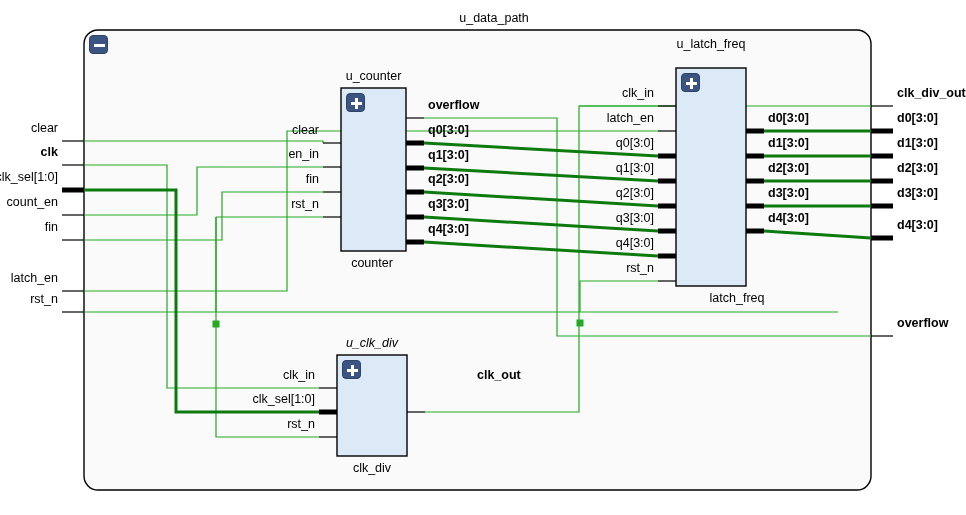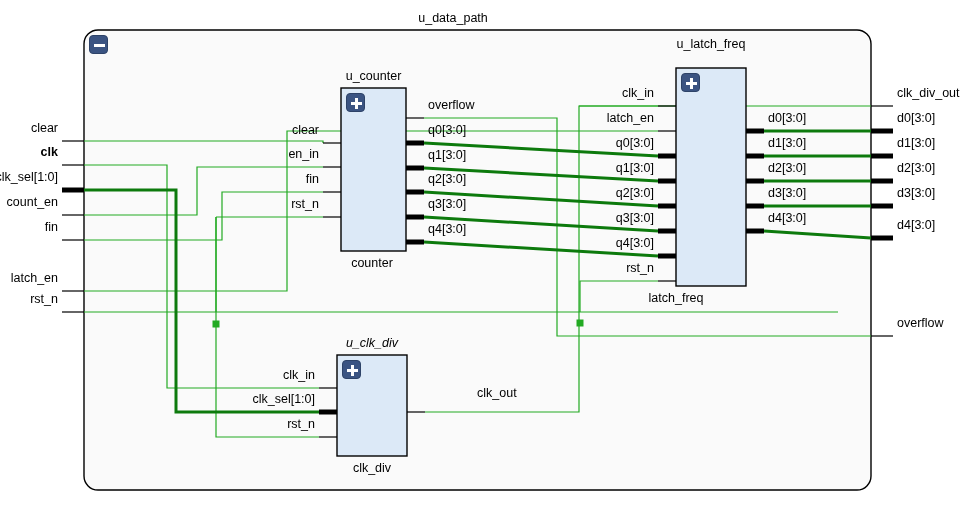--- a/index.html
+++ b/index.html
@@ -2,21 +2,21 @@
 <html><head>
 <meta charset="utf-8">
 <title>u_data_path schematic</title>
 <style>
   html,body{margin:0;padding:0;background:#ffffff;}
   body{font-family:"Liberation Sans",sans-serif;}
   #stage{position:relative;width:966px;height:515px;background:#ffffff;overflow:hidden;}
   #svgroot{position:absolute;left:0;top:0;width:966px;height:515px;}
   .lbl{position:absolute;font-size:12.5px;color:#000;white-space:nowrap;line-height:1;}
   .lbl.r{transform:translate(-100%,-50%);}
-  .lbl.l{transform:translate(0,-50%);}
+  .lbl.l{transform:translate(0,-50%);font-weight:bold;}
   .lbl.c{transform:translate(-50%,-50%);}
   .expander{position:absolute;width:19px;height:19px;border-radius:4px;
             background:#3b5482;border:1px solid #2e4368;box-sizing:border-box;}
   .expander:before{content:"";position:absolute;left:4px;top:8px;width:11px;height:3px;background:#fff;}
   .expander.plus:after{content:"";position:absolute;left:8px;top:4px;width:3px;height:11px;background:#fff;}
 </style>
 </head>
 <body>
 
 <div id="stage">
@@ -100,57 +100,57 @@
         <line x1="871" y1="206" x2="893" y2="206" stroke="#000000" stroke-width="5" stroke-linecap="butt"></line>
         <line x1="871" y1="238" x2="893" y2="238" stroke="#000000" stroke-width="5" stroke-linecap="butt"></line>
         <line x1="871" y1="336" x2="893" y2="336" stroke="#000000" stroke-width="1.2"></line>
       </g>
     <g id="g-junctions">
         <rect x="212.5" y="320.5" width="7" height="7" fill="#22aa22"></rect>
         <rect x="576.5" y="319.5" width="7" height="7" fill="#22aa22"></rect>
       </g>
   </svg>
 
-  <div class="lbl c" id="title-label" style="left:453px;top:18px;">u_data_path</div>
+  <div class="lbl c" id="title-label" style="left:494px;top:18px;">u_data_path</div>
   <div class="lbl c" id="bottom-label" style="left:473px;top:501px;margin-top:28px;">data_path</div>
 
   <div id="labels">
       <div class="lbl c" style="left: 373.5px; top: 76px;">u_counter</div>
       <div class="lbl c" style="left: 372px; top: 263px;">counter</div>
       <div class="lbl r" style="left: 319px; top: 130px;">clear</div>
       <div class="lbl r" style="left: 319px; top: 154px;">en_in</div>
       <div class="lbl r" style="left: 319px; top: 179px;">fin</div>
       <div class="lbl r" style="left: 319px; top: 204px;">rst_n</div>
       <div class="lbl l" style="left: 428px; top: 105px;">overflow</div>
       <div class="lbl l" style="left: 428px; top: 130px;">q0[3:0]</div>
       <div class="lbl l" style="left: 428px; top: 155px;">q1[3:0]</div>
       <div class="lbl l" style="left: 428px; top: 179px;">q2[3:0]</div>
       <div class="lbl l" style="left: 428px; top: 204px;">q3[3:0]</div>
       <div class="lbl l" style="left: 428px; top: 229px;">q4[3:0]</div>
       <div class="lbl c" style="left: 711px; top: 44px;">u_latch_freq</div>
-      <div class="lbl c" style="left: 676px; top: 298px;">latch_freq</div>
+      <div class="lbl c" style="left: 737px; top: 298px;">latch_freq</div>
       <div class="lbl r" style="left: 654px; top: 93px;">clk_in</div>
       <div class="lbl r" style="left: 654px; top: 118px;">latch_en</div>
       <div class="lbl r" style="left: 654px; top: 143px;">q0[3:0]</div>
       <div class="lbl r" style="left: 654px; top: 168px;">q1[3:0]</div>
       <div class="lbl r" style="left: 654px; top: 193px;">q2[3:0]</div>
       <div class="lbl r" style="left: 654px; top: 218px;">q3[3:0]</div>
       <div class="lbl r" style="left: 654px; top: 243px;">q4[3:0]</div>
       <div class="lbl r" style="left: 654px; top: 268px;">rst_n</div>
       <div class="lbl l" style="left: 768px; top: 118px;">d0[3:0]</div>
       <div class="lbl l" style="left: 768px; top: 143px;">d1[3:0]</div>
       <div class="lbl l" style="left: 768px; top: 168px;">d2[3:0]</div>
       <div class="lbl l" style="left: 768px; top: 193px;">d3[3:0]</div>
       <div class="lbl l" style="left: 768px; top: 218px;">d4[3:0]</div>
       <div class="lbl c" style="left: 372px; top: 343px; font-style: italic;">u_clk_div</div>
       <div class="lbl c" style="left: 372px; top: 468px;">clk_div</div>
       <div class="lbl r" style="left: 315px; top: 375px;">clk_in</div>
       <div class="lbl r" style="left: 315px; top: 399px;">clk_sel[1:0]</div>
       <div class="lbl r" style="left: 315px; top: 424px;">rst_n</div>
-      <div class="lbl l" style="left: 429px; top: 393px; padding-left: 48px;">clk_out</div>
+      <div class="lbl l" style="left: 429px; top: 375px; padding-left: 48px;">clk_out</div>
       <div class="lbl r" style="left: 58px; top: 128px;">clear</div>
       <div class="lbl r" style="left: 58px; top: 152px; font-weight: bold;">clk</div>
       <div class="lbl r" style="left: 58px; top: 177px;">clk_sel[1:0]</div>
       <div class="lbl r" style="left: 58px; top: 202px; padding-left: 47px;">count_en</div>
       <div class="lbl r" style="left: 58px; top: 227px;">fin</div>
       <div class="lbl r" style="left: 58px; top: 278px;">latch_en</div>
       <div class="lbl r" style="left: 58px; top: 299px;">rst_n</div>
       <div class="lbl l" style="left: 897px; top: 93px;">clk_div_out</div>
       <div class="lbl l" style="left: 897px; top: 118px;">d0[3:0]</div>
       <div class="lbl l" style="left: 897px; top: 143px;">d1[3:0]</div>

